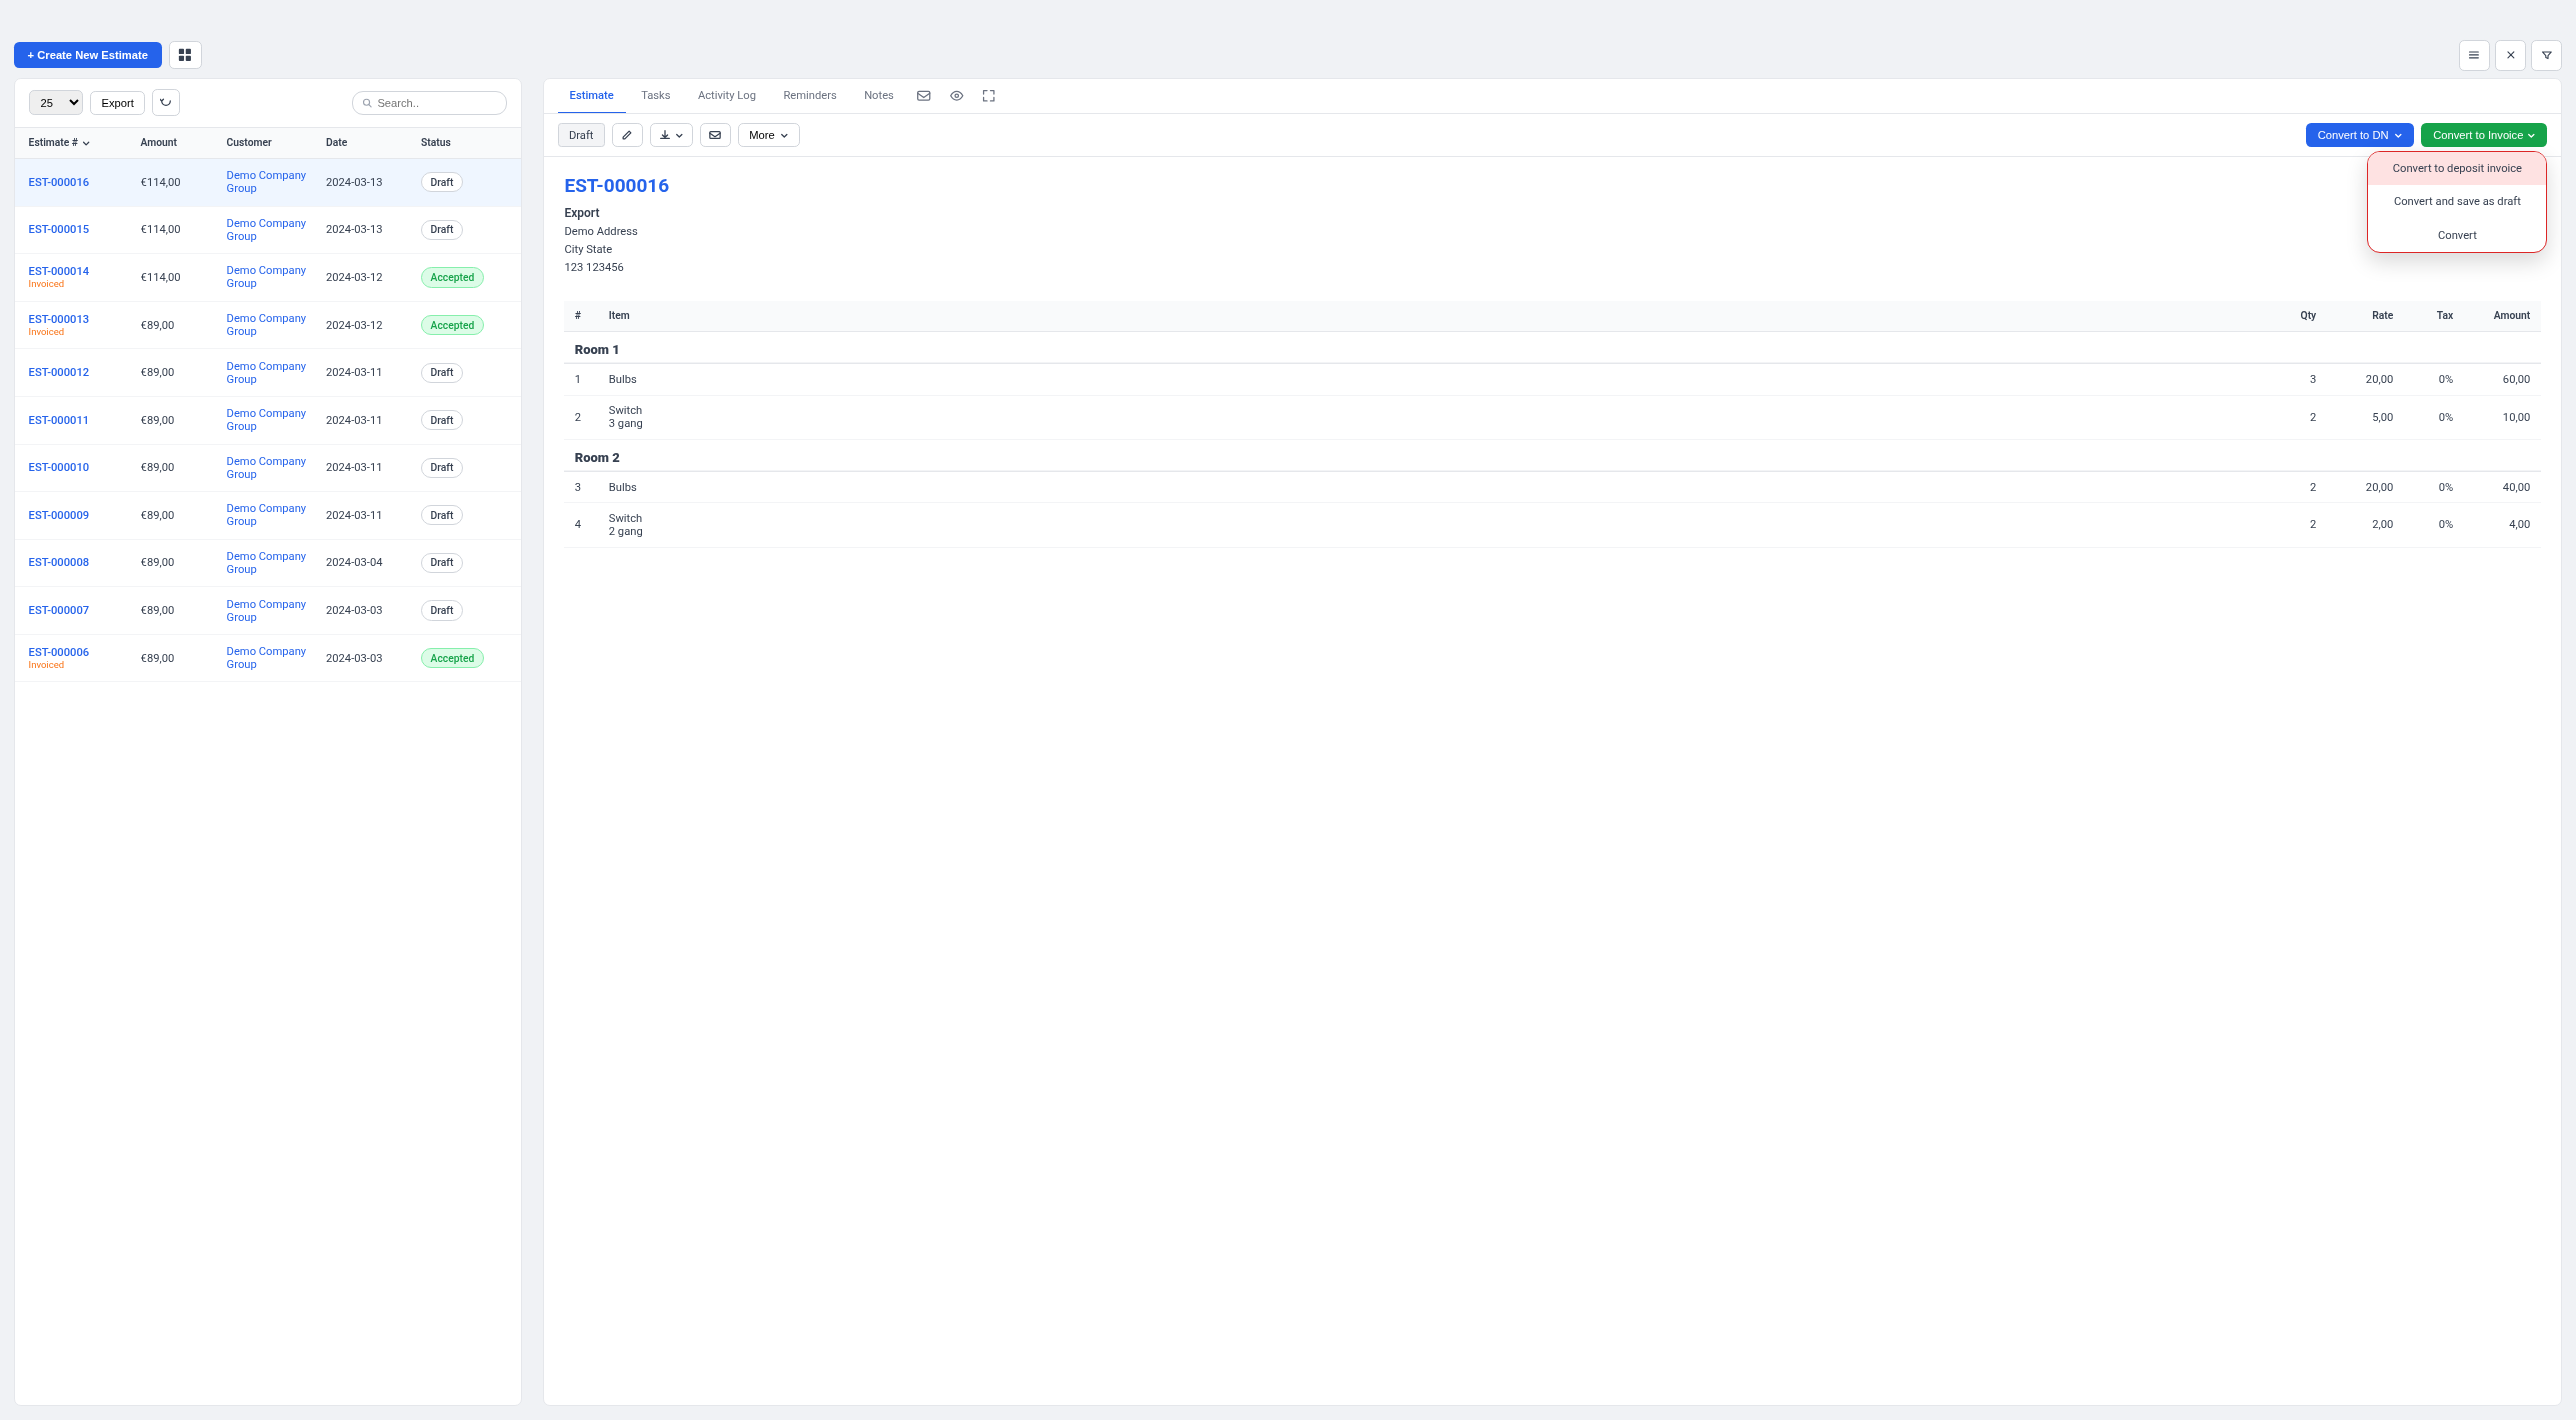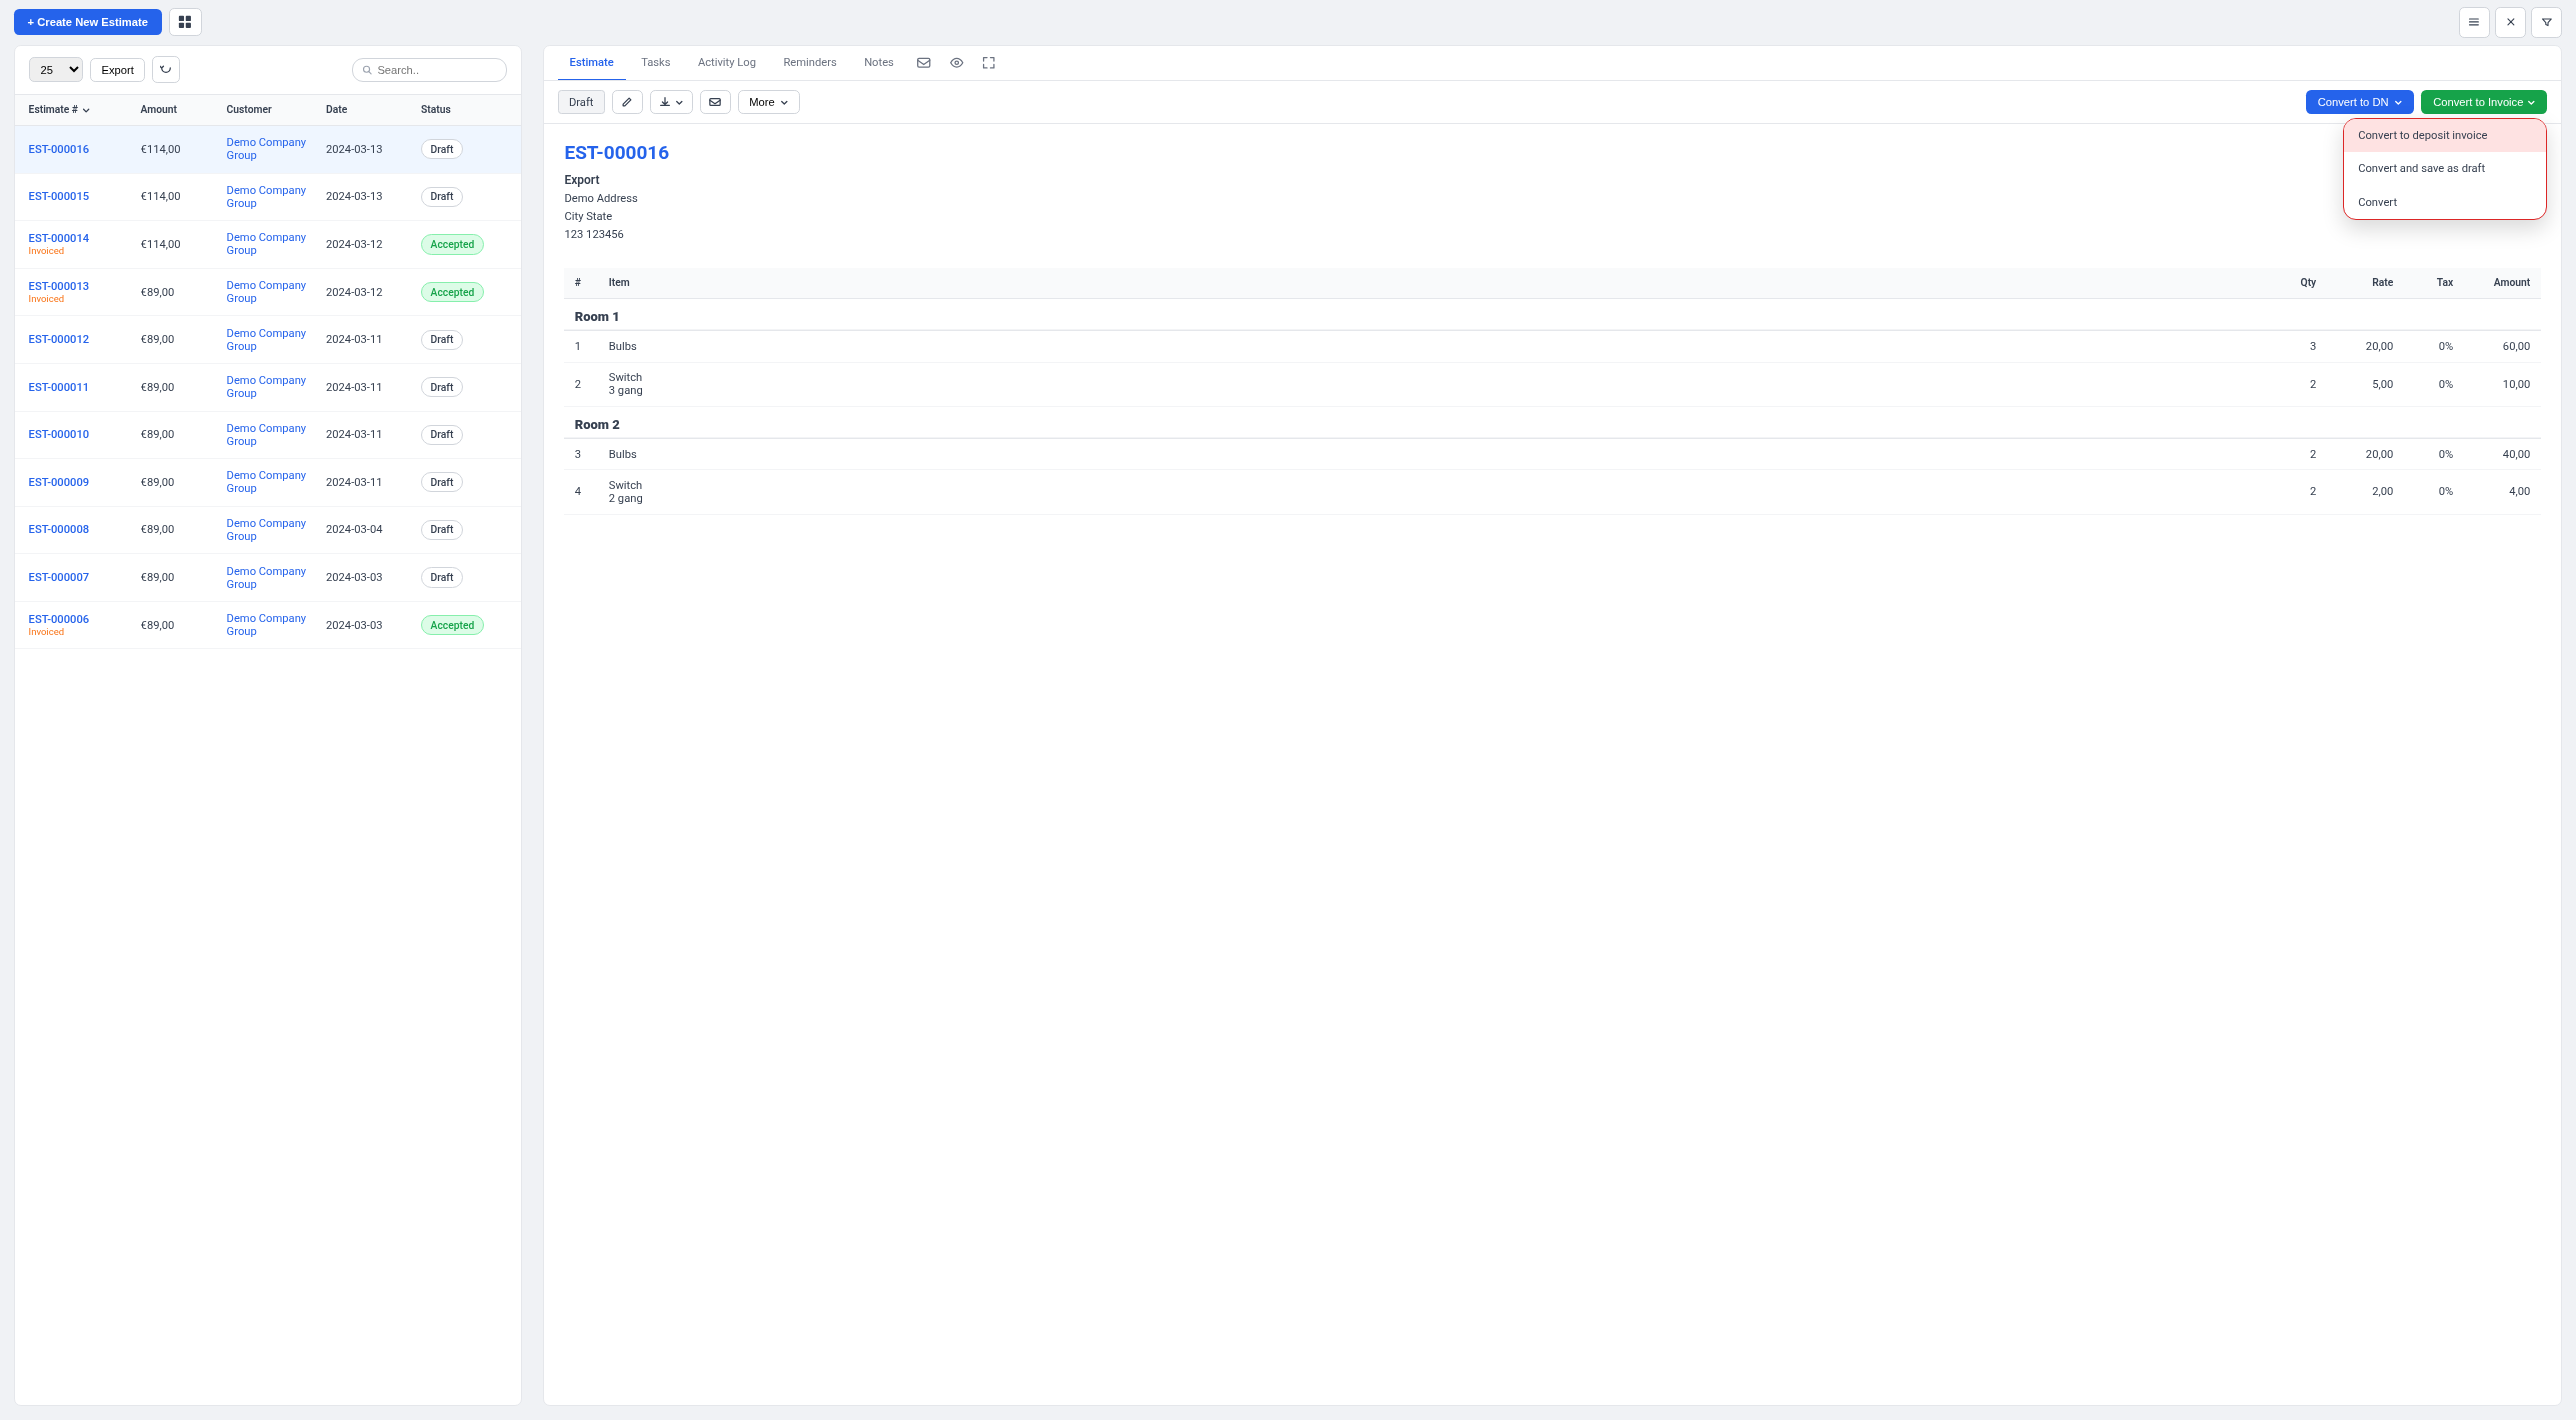--- a/index.html
+++ b/index.html
@@ -1,20 +1,20 @@
 <!DOCTYPE html>
 <html style="font-size:13.8px"><head>
   <meta charset="utf-8">
   <style>
     * { box-sizing: border-box; margin: 0; padding: 0; }
     body { font-family: -apple-system, BlinkMacSystemFont, 'Segoe UI', Roboto, sans-serif; background: #f0f2f5; font-size: 11.2px; color: #333; }
     
     .app-container { display: flex; flex-direction: column; height: 100vh; background: #f0f2f5; }
     
-    .top-bar { display: flex; align-items: center; justify-content: space-between; padding: 6.9px 13.8px; background: #f0f2f5; }
+    .top-bar { display: flex; align-items: center; justify-content: space-between; padding: 6.9px 13.8px; background: #f0f2f5; margin-top: 33px; }
     .top-bar-left { display: flex; align-items: center; gap: 6.9px; }
     .top-bar-right { display: flex; align-items: center; gap: 5.2px; }
     
     .create-btn { background: #2563eb; color: white; border: none; border-radius: 5.2px; padding: 6.9px 13.8px; font-size: 11.2px; font-weight: 600; cursor: pointer; display: flex; align-items: center; gap: 5.2px; }
     
     .grid-btn { background: white; border: 0.9px solid #d1d5db; border-radius: 5.2px; padding: 6px 8.6px; cursor: pointer; display: flex; align-items: center; }
     
     .icon-btn { background: white; border: 0.9px solid #d1d5db; border-radius: 5.2px; padding: 6px 8.6px; cursor: pointer; display: flex; align-items: center; justify-content: center; width: 31px; height: 31px; }
     
     .main-content { display: flex; gap: 21px; padding: 0 13.8px 13.8px; flex: 1; overflow: hidden; }
@@ -71,21 +71,21 @@
     .tool-btn { background: white; border: 0.9px solid #d1d5db; border-radius: 5.2px; padding: 5.2px 8.6px; cursor: pointer; display: flex; align-items: center; gap: 3.4px; font-size: 11.2px; }
     
     .more-btn { background: white; border: 0.9px solid #d1d5db; border-radius: 5.2px; padding: 5.2px 10.3px; cursor: pointer; display: flex; align-items: center; gap: 5.2px; font-size: 11.2px; }
     
     .convert-dn-btn { background: #2563eb; color: white; border: none; border-radius: 5.2px; padding: 6px 12px; cursor: pointer; font-size: 11.2px; font-weight: 500; display: flex; align-items: center; gap: 5.2px; margin-left: auto; }
     
     .convert-invoice-btn { background: #16a34a; color: white; border: none; border-radius: 5.2px; padding: 6px 12px; cursor: pointer; font-size: 11.2px; font-weight: 500; display: flex; align-items: center; gap: 3.4px; }
     
     
     .dropdown-container { position: relative; }
-    .dropdown-menu { position: absolute; top: calc(100% + 3.4px); right: 0; background: white; border: 1.7px solid #dc2626; border-radius: 13px; box-shadow: 0 8.6px 21.5px rgba(0,0,0,0.15); width: 204px; z-index: 100; overflow: hidden; }
+    .dropdown-menu { position: absolute; top: calc(100% + 3.4px); right: 0; background: white; border: 1.7px solid #dc2626; border-radius: 13px; box-shadow: 0 8.6px 21.5px rgba(0,0,0,0.15); width: 180px; z-index: 100; overflow: hidden; text-align: center; }
     .dropdown-item { padding: 10.3px 13.8px; font-size: 11.2px; color: #374151; cursor: pointer; }
     .dropdown-item.highlighted { background: #fee2e2; }
     
     .right-content { flex: 1; overflow-y: auto; padding: 17px 20.7px; }
     
     .estimate-header { margin-bottom: 17px; }
     .estimate-id { font-size: 19px; font-weight: 700; color: #2563eb; margin-bottom: 6.9px; }
     
     .customer-info { font-size: 11.2px; color: #374151; line-height: 1.6; }
     .customer-name { font-weight: 600; font-size: 12px; }

